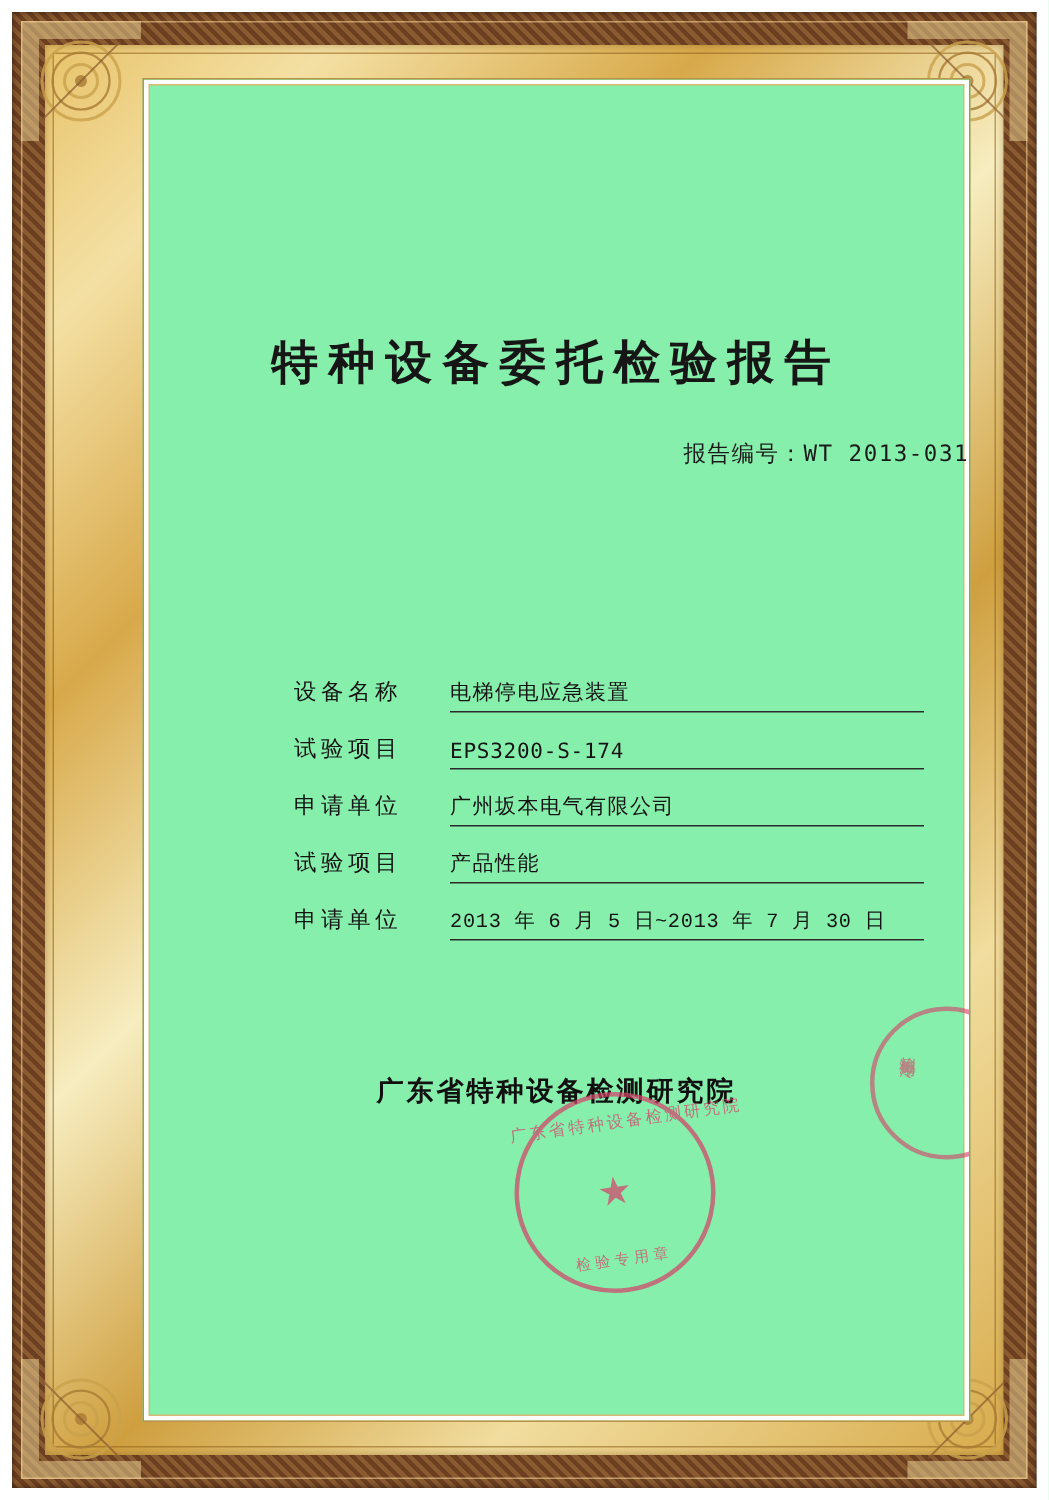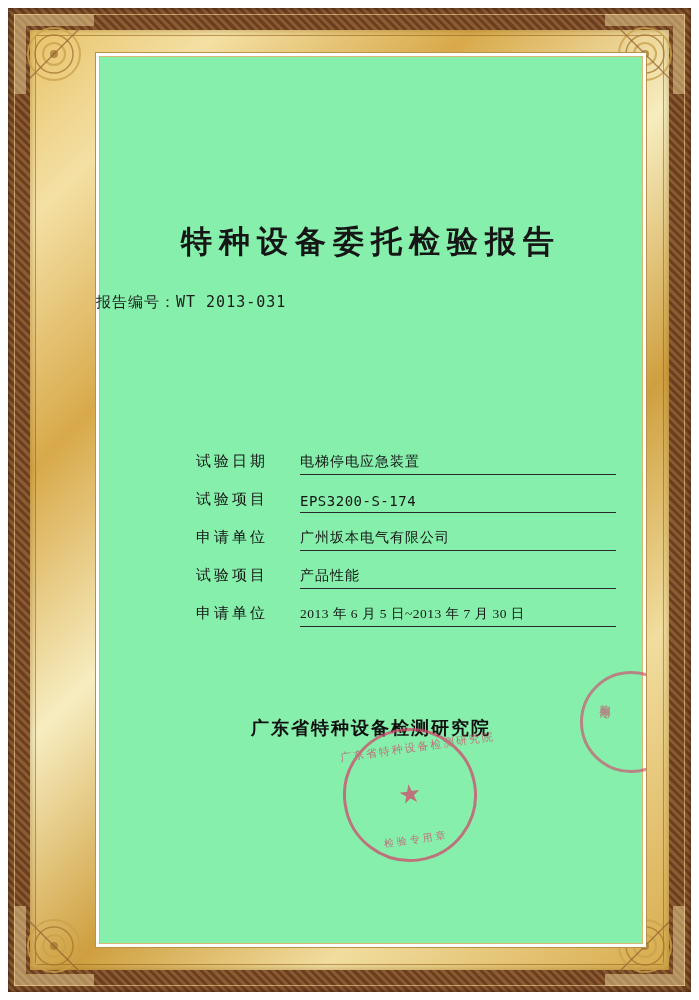--- a/index.html
+++ b/index.html
@@ -114,21 +114,21 @@
     font-weight: bold;
     letter-spacing: 7px;
     color: #161616;
   }
 
   .doc-subtitle {
     position: absolute;
     top: 240px;
     left: 0;
     right: 0;
-    text-align: left;
+    text-align: right;
     font-family: "DejaVu Sans Mono", "Liberation Mono", monospace;
     font-size: 15px;
     letter-spacing: 1px;
     color: #1a1a1a;
   }
 
   
   .fields {
     position: absolute;
     top: 384px;
@@ -160,21 +160,21 @@
     color: #141414;
     padding-bottom: 3px;
     white-space: nowrap;
   }
   .field-value.mono {
     font-family: "DejaVu Sans Mono", "Liberation Mono", monospace;
     font-size: 14px;
     letter-spacing: 0.5px;
   }
   .field-value.date {
-    font-family: Liberation Serif, serif;
+    font-family: Liberation Mono, monospace;
     font-size: 13.5px;
     letter-spacing: 0.5px;
   }
 
   
   .issuer {
     position: absolute;
     top: 660px;
     left: 0;
     right: 0;
@@ -296,21 +296,21 @@
   <div class="inner-frame">
     <div class="content">
 
       <div class="doc-title">特种设备委托检验报告</div>
 
       <div class="doc-subtitle">报告编号：WT 2013-031</div>
 
       <div class="fields">
 
         <div class="field-row">
-          <div class="field-label">试验日期</div>
+          <div class="field-label">设备名称</div>
           <div class="field-value">电梯停电应急装置</div>
         </div>
 
         <div class="field-row">
           <div class="field-label">试验项目</div>
           <div class="field-value mono">EPS3200-S-174</div>
         </div>
 
         <div class="field-row">
           <div class="field-label">申请单位</div>

